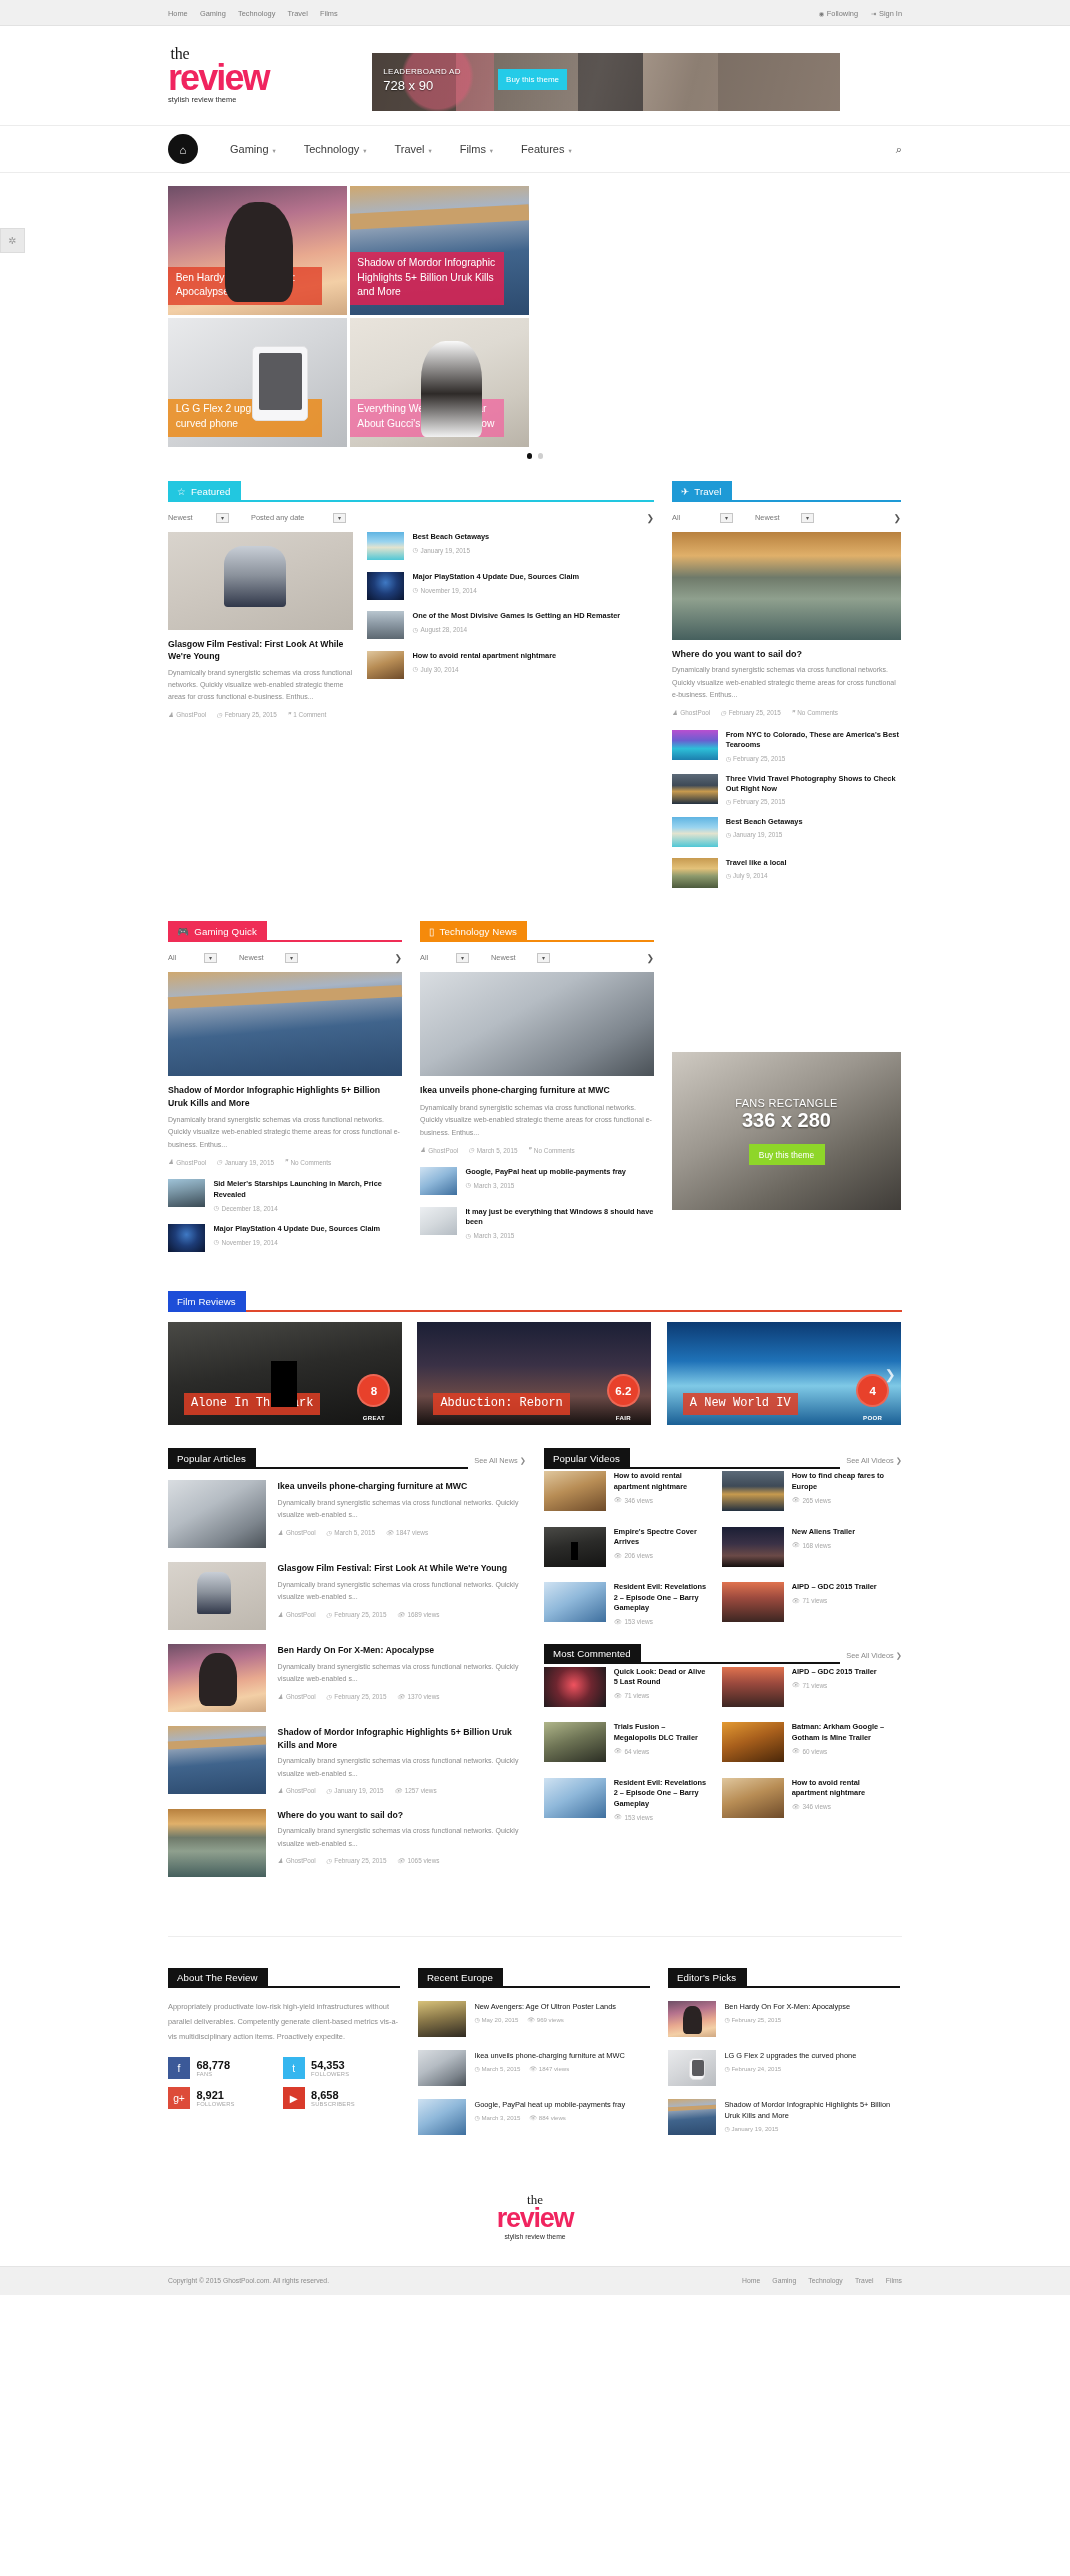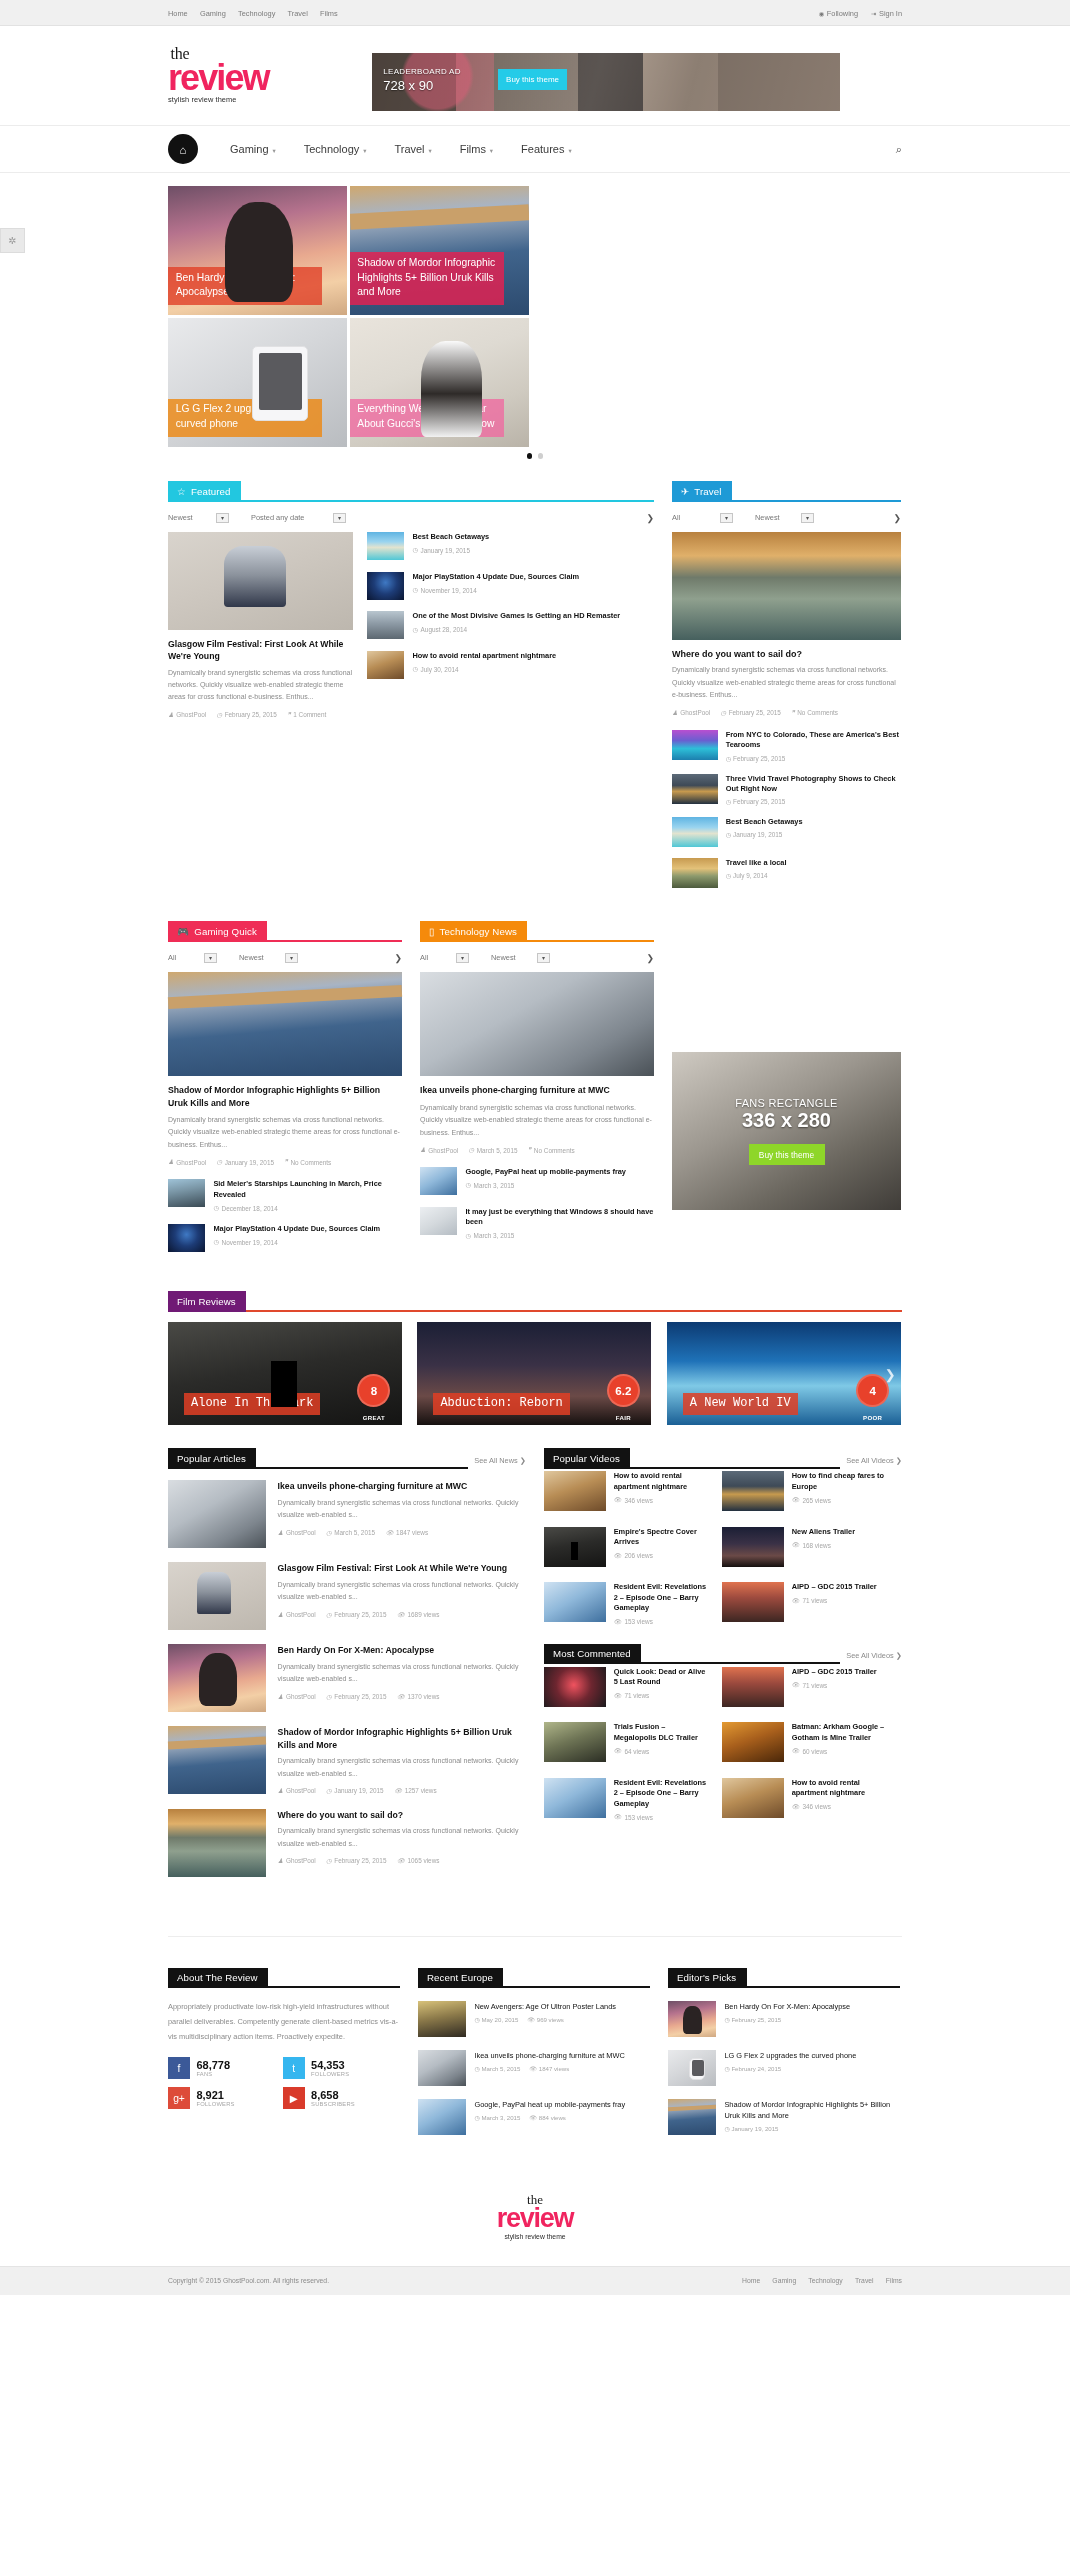--- a/index.html
+++ b/index.html
@@ -133,21 +133,21 @@
 
   .sec-head { display:flex; align-items:flex-end; position:relative; margin-bottom:2.6px; }
   .sec-head .tab { color:#fff; font-size:9.7px; padding:4.5px 10.3px 5.1px 9px; display:flex;
                    align-items:center; gap:5.1px; letter-spacing:0.1px; }
   .sec-head .rule { flex:1; height:1.9px; }
   .sec-head .seeall { font-size:7.4px; color:#8a8a8a; padding-bottom:3.9px; margin-left:6.4px;text-align:center; }
   .t-cyan   { background:#22c7e0; } .r-cyan   { background:#22c7e0; }
   .t-blue   { background:#1e9ad6; } .r-blue   { background:#1e9ad6; }
   .t-pink   { background:#ef2d56; } .r-pink   { background:#ef2d56; }
   .t-orange { background:#f58a0b; } .r-orange { background:#f58a0b; }
-  .t-red    { background:#701a75; } .r-red    { background:#e0482d; }
+  .t-red    { background:#1d4ed8; } .r-red    { background:#e0482d; }
   .t-black  { background:#121212; } .r-black  { background:#121212; }
 
   .filters { display:flex; align-items:center; gap:0; padding:8.4px 0 9px 0; font-size:7.4px; color:#777; }
   .filt { display:flex; align-items:center; }
   .filt .lbl { width:48px; }
   .sel { width:13px; height:10.3px; border:0.6px solid #c6c6c6; background:#f3f3f3;
          display:flex; align-items:center; justify-content:center; font-size:5.1px; color:#555;
          margin-right:22px; }
   .nextarrow { margin-left:auto; font-size:9px; color:#555; }
 

